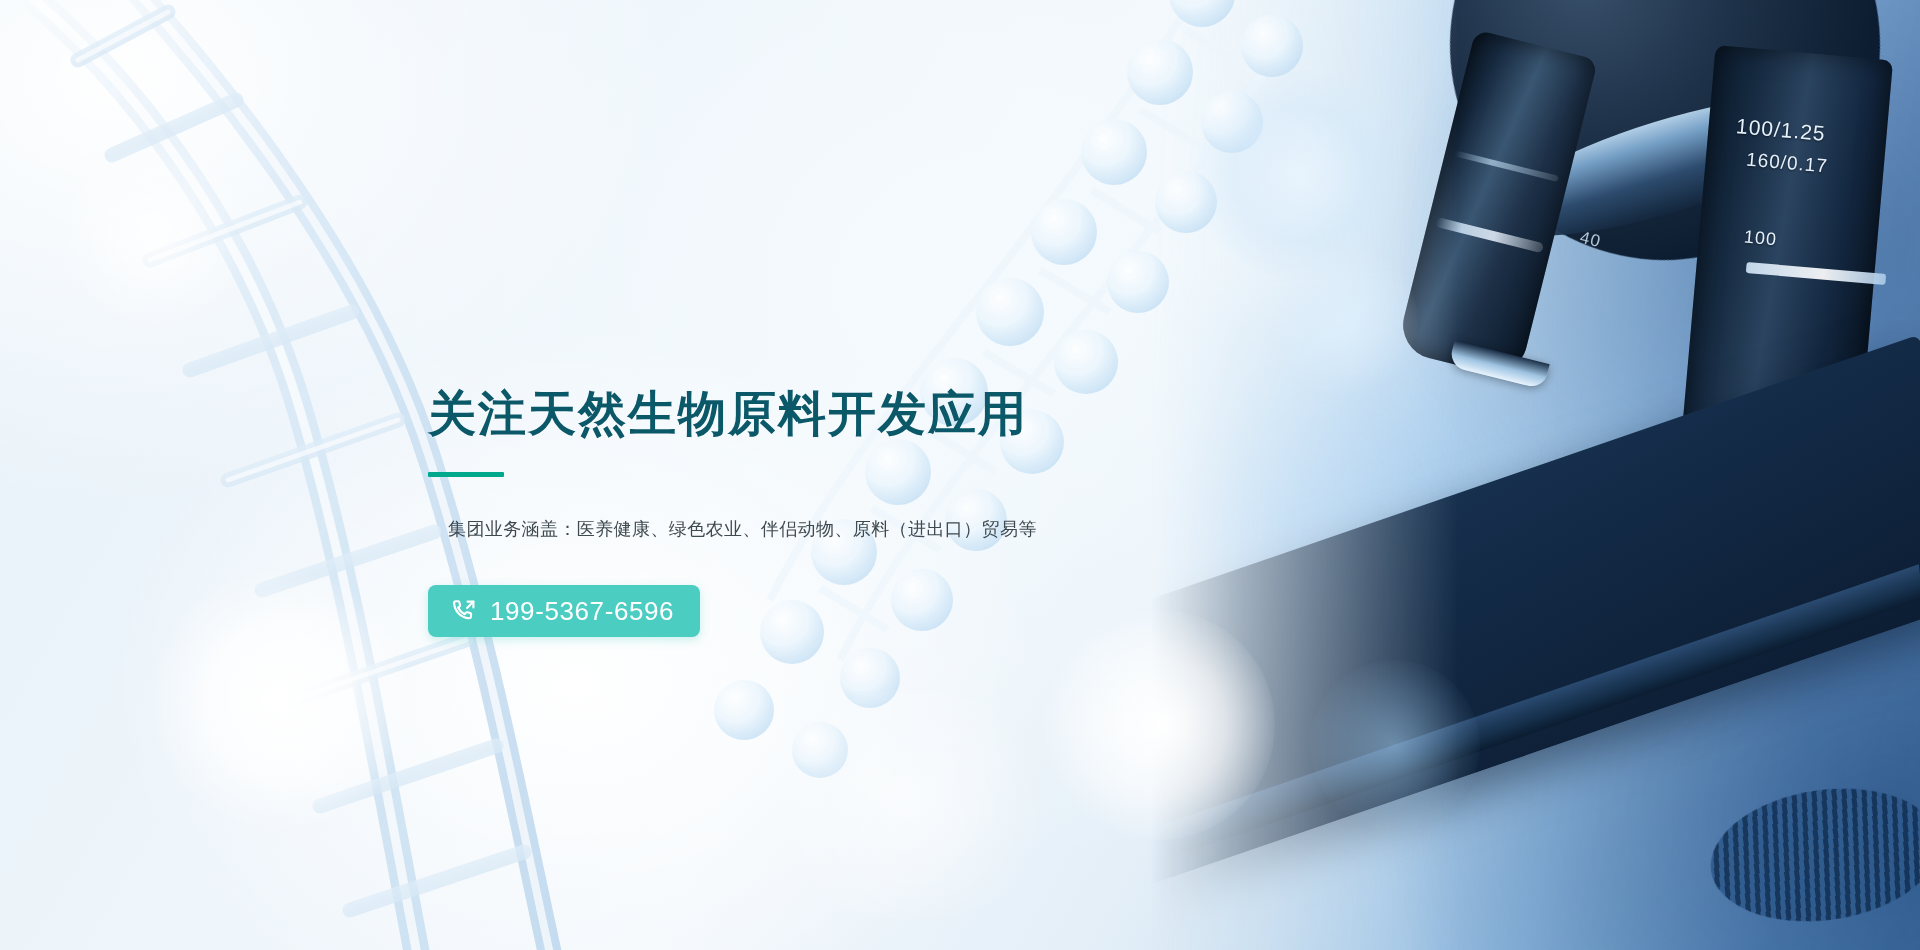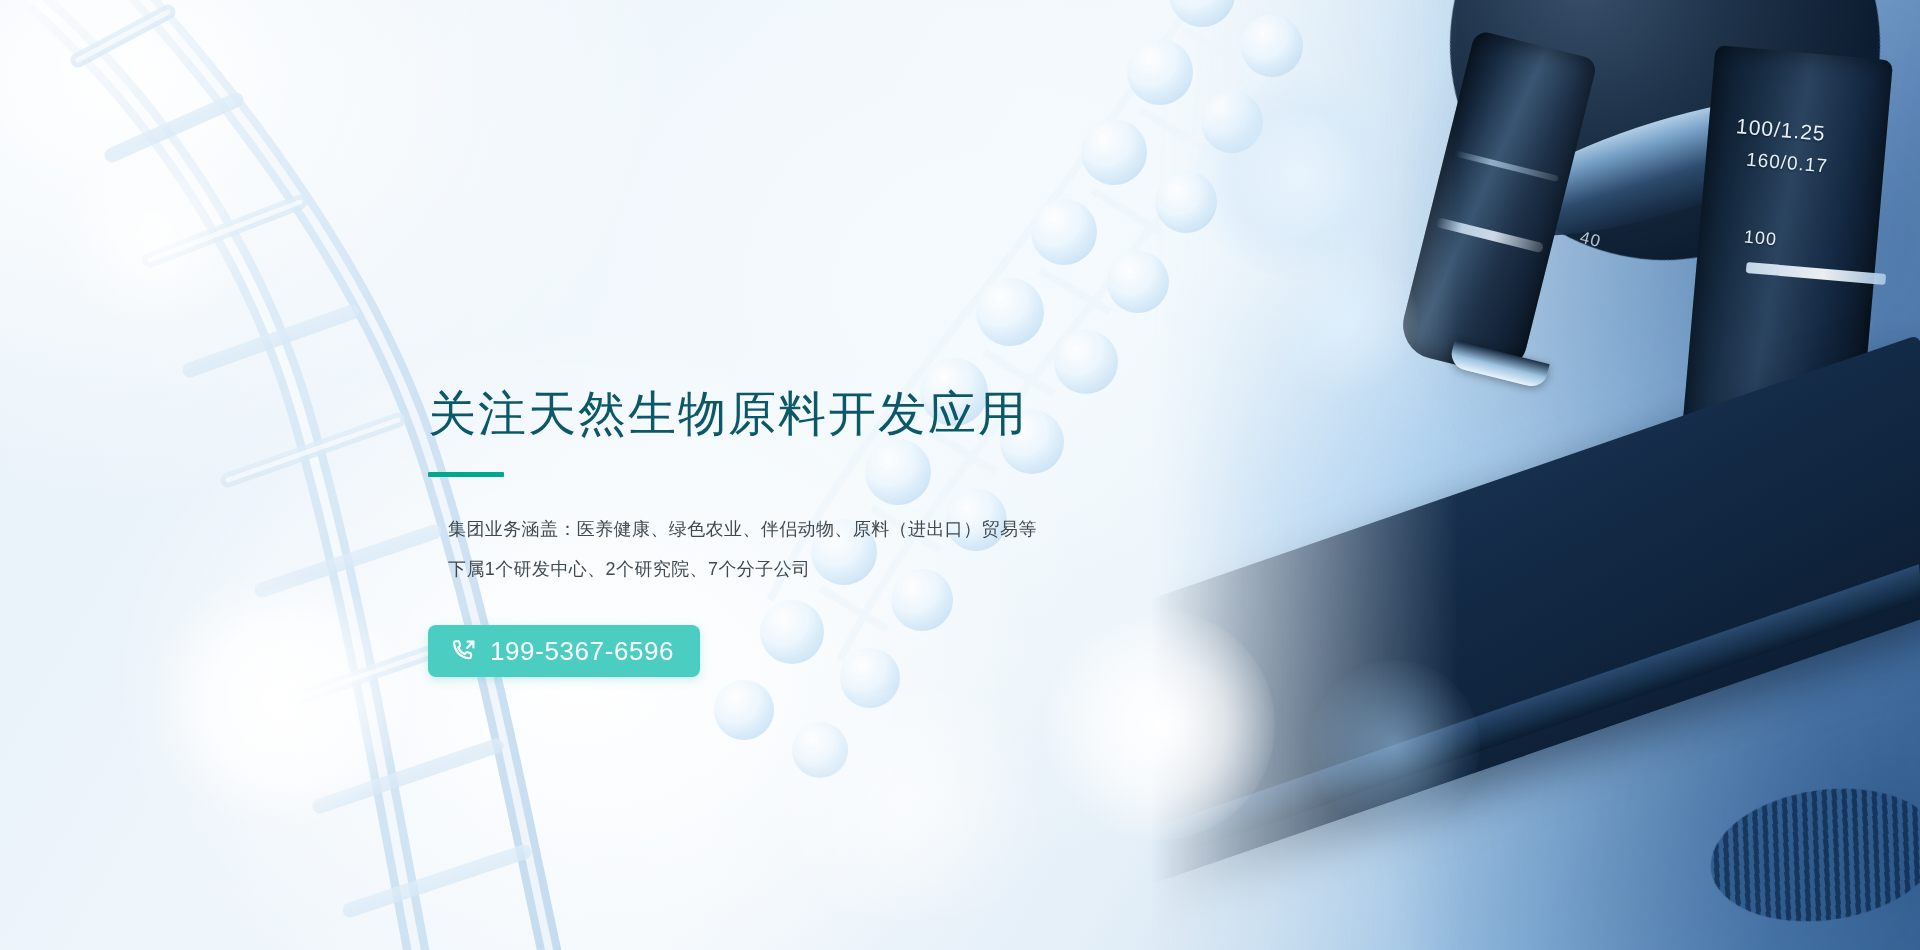--- a/index.html
+++ b/index.html
@@ -155,21 +155,21 @@
        background:radial-gradient(circle,rgba(255,255,255,.85) 0%, rgba(255,255,255,0) 72%); }
   .o6{ left:760px; top:690px; width:300px; height:230px;
        background:radial-gradient(circle,rgba(255,255,255,.6) 0%, rgba(255,255,255,0) 72%); }
   .o7{ left:1310px; top:660px; width:170px; height:170px;
        background:radial-gradient(circle,rgba(160,205,242,.5) 0%, rgba(160,205,242,0) 74%); }
 
   
   .content{ position:absolute; left:428px; top:386px; width:900px; }
 
   .headline{
-    font-size:48px; font-weight:normal; color:#0b5869;
+    font-size:48px; font-weight:bold; color:#0b5869;
     letter-spacing:2px; line-height:1.15;
     text-shadow:0 1px 2px rgba(255,255,255,.45);
     white-space:nowrap;
   }
   .rule{
     margin-top:31px; width:76px; height:5px; background:#00a88c; border-radius:1px;
   }
   .subcopy{
     margin-top:32px; font-size:18px; color:#3f4a50; line-height:40px; letter-spacing:.4px;margin-left:20px;
   }
@@ -309,21 +309,20 @@
   <div class="orb o7"></div>
 
   <div class="content">
 
     <h1 class="headline">关注天然生物原料开发应用</h1>
 
     <div class="rule"></div>
 
     <div class="subcopy">
       <div>集团业务涵盖：医养健康、绿色农业、伴侣动物、原料（进出口）贸易等</div>
-      <div>下属1个研发中心、2个研究院、7个分子公司</div>
     </div>
 
     <button class="cta">
       <span class="ico">
         <svg viewBox="0 0 24 24" width="27" height="27" fill="none" stroke="#ffffff" stroke-width="1.9" stroke-linecap="round" stroke-linejoin="round">
           <path d="M3.6 4.1a1.5 1.5 0 0 1 1.5-1.2h2.1c.6 0 1.1.4 1.2 1l.5 2.4c.1.5-.1 1-.5 1.3l-1.2.9a12.5 12.5 0 0 0 5.9 5.9l.9-1.2c.3-.4.8-.6 1.3-.5l2.4.5c.6.1 1 .6 1 1.2v2.1a1.5 1.5 0 0 1-1.6 1.5C9.6 17.4 3.9 11.7 3.6 4.1z"></path>
           <path d="M15.6 3.2h5.2v5.2"></path>
           <path d="M20.8 3.2 15.2 8.8"></path>
         </svg>
       </span>

